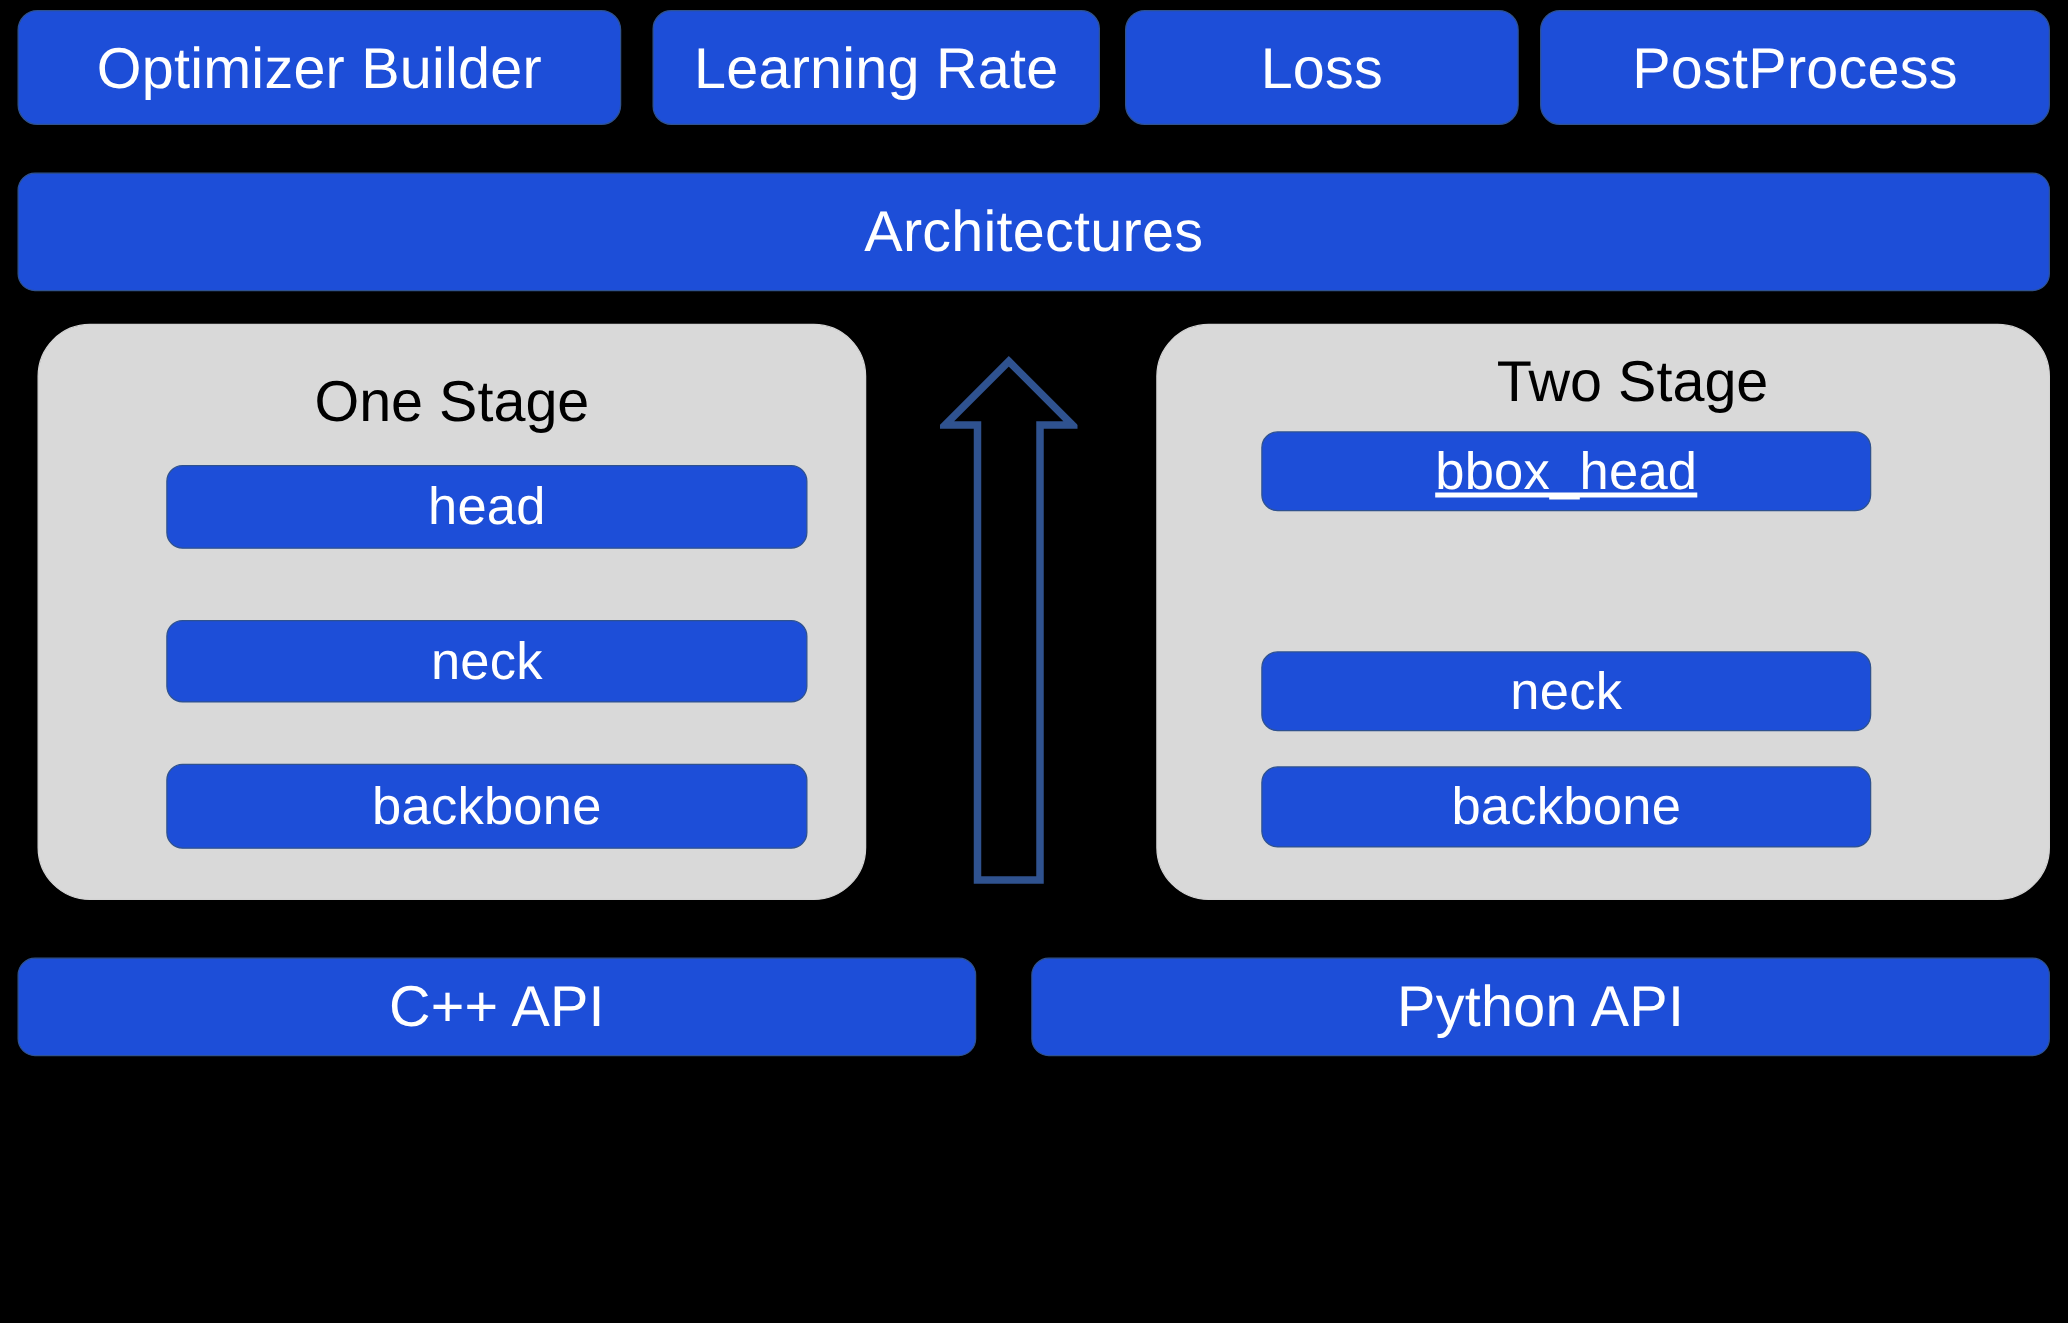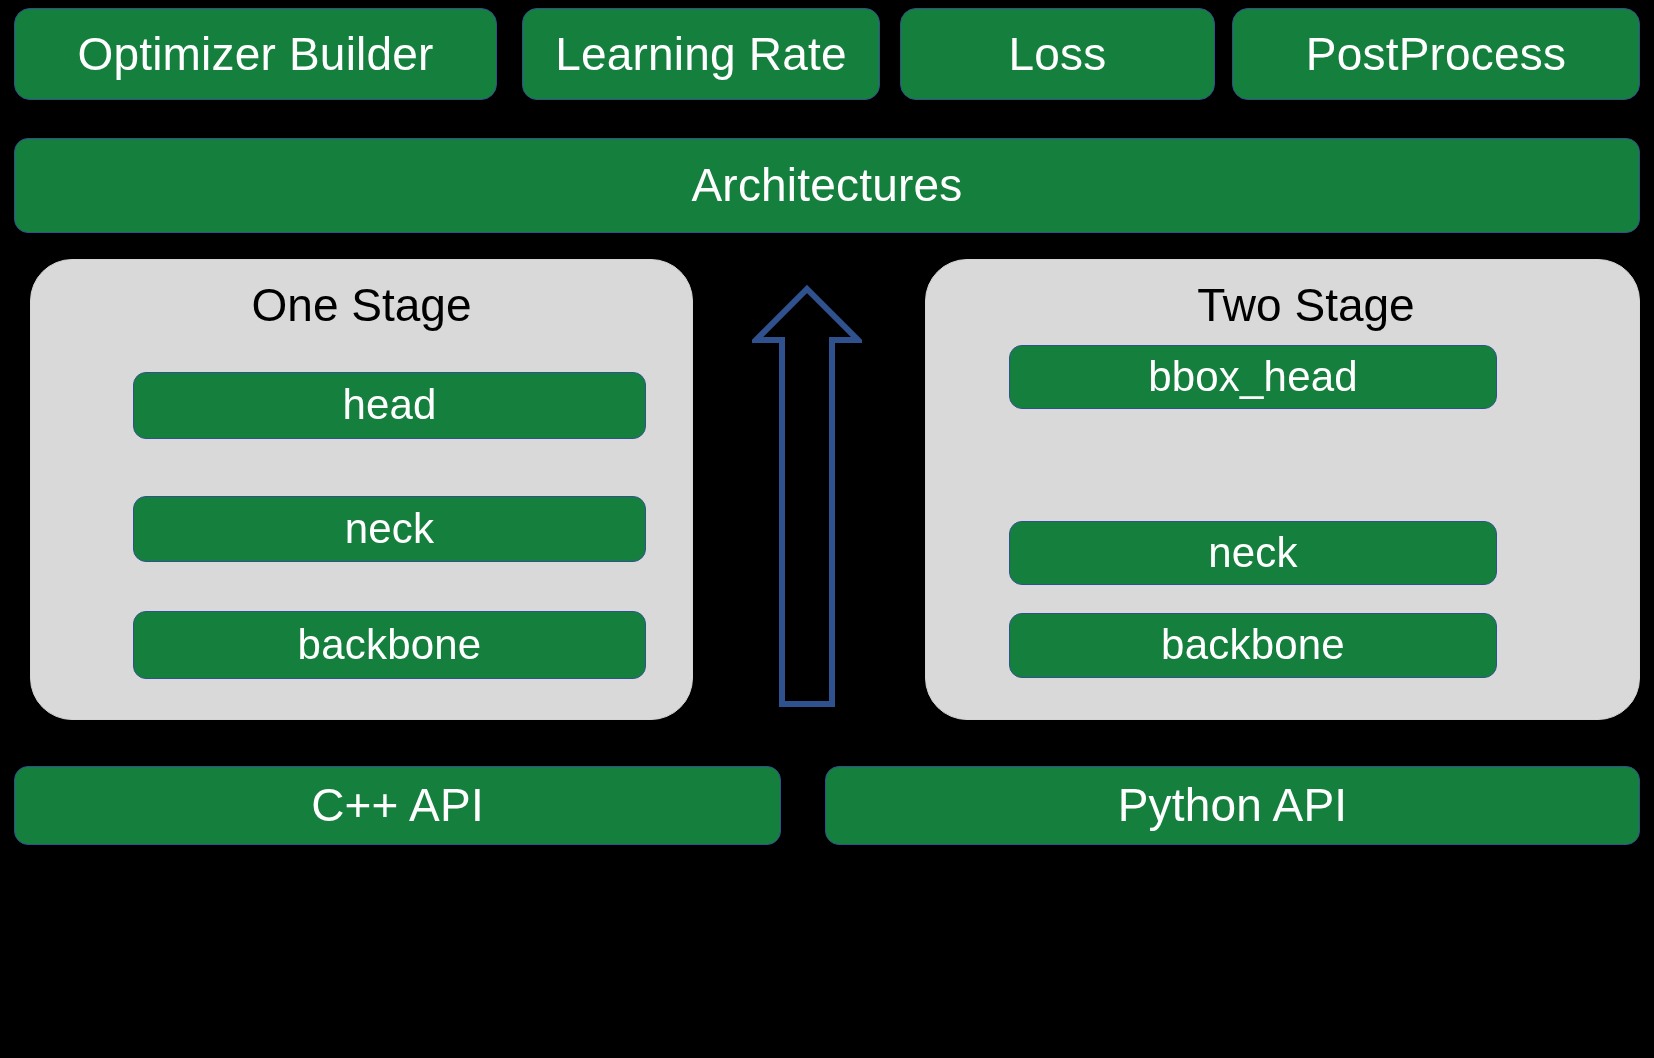--- a/index.html
+++ b/index.html
@@ -20,21 +20,21 @@
     width: 1654px;
     height: 1058px;
     background: #000000;
     overflow: hidden;
   }
 
   
   .blue-box {
     position: absolute;
     box-sizing: border-box;
-    background: #15803d;
+    background: #1d4ed8;
     border: 1px solid #2F528F;
     border-radius: 14px;
     color: #FFFFFF;
     display: flex;
     align-items: center;
     justify-content: center;
     text-align: center;
     line-height: 1.05;
     white-space: nowrap;
     letter-spacing: 0.2px;
@@ -84,40 +84,40 @@
 
     <div class="blue-box" style="left:900px; top:8px; width:315px; height:92px;">Loss</div>
 
     <div class="blue-box" style="left:1232px; top:8px; width:408px; height:92px;">PostProcess</div>
   </div>
 
   <div class="blue-box" style="left:14px; top:138px; width:1626px; height:95px; font-size:46px;">Architectures</div>
 
   <div class="grey-panel" style="left:30px; top:259px; width:663px; height:461px;">
 
-    <div class="panel-title" style="top:22px;">One Stage</div>
+    <div class="panel-title" style="top:38px;">One Stage</div>
 
     <div class="blue-box" style="left:102px; top:112px; width:513px; height:67px; font-size:42px; border-radius:13px;">head</div>
 
     <div class="blue-box" style="left:102px; top:236px; width:513px; height:66px; font-size:42px; border-radius:13px;">neck</div>
 
     <div class="blue-box" style="left:102px; top:351px; width:513px; height:68px; font-size:42px; border-radius:13px;">backbone</div>
   </div>
 
   <div id="up-arrow">
     <svg viewBox="0 0 110 427" xmlns="http://www.w3.org/2000/svg" aria-hidden="true">
       <polygon points="55,6 106,57 80,57 80,421 30,421 30,57 4,57" fill="none" stroke="#2F528F" stroke-width="6" stroke-linejoin="miter"></polygon>
     </svg>
   </div>
 
   <div class="grey-panel" style="left:925px; top:259px; width:715px; height:461px;">
 
     <div class="panel-title" style="top:22px;padding-left:47px;">Two Stage</div>
 
-    <div class="blue-box" style="left:83px; top:85px; width:488px; height:64px; font-size:42px; border-radius:13px;">bbox_head</div>
+    <div class="blue-box" style="left:83px; top:85px; width:488px; height:64px; font-size:42px; border-radius:13px;text-decoration:underline;">bbox_head</div>
 
 
     <div class="blue-box" style="left:83px; top:261px; width:488px; height:64px; font-size:42px; border-radius:13px;">neck</div>
 
     <div class="blue-box" style="left:83px; top:353px; width:488px; height:65px; font-size:42px; border-radius:13px;">backbone</div>
   </div>
 
   <div class="blue-box" style="left:14px; top:766px; width:767px; height:79px; font-size:46px;">C++ API</div>
 
   <div class="blue-box" style="left:825px; top:766px; width:815px; height:79px; font-size:46px;">Python API</div>

